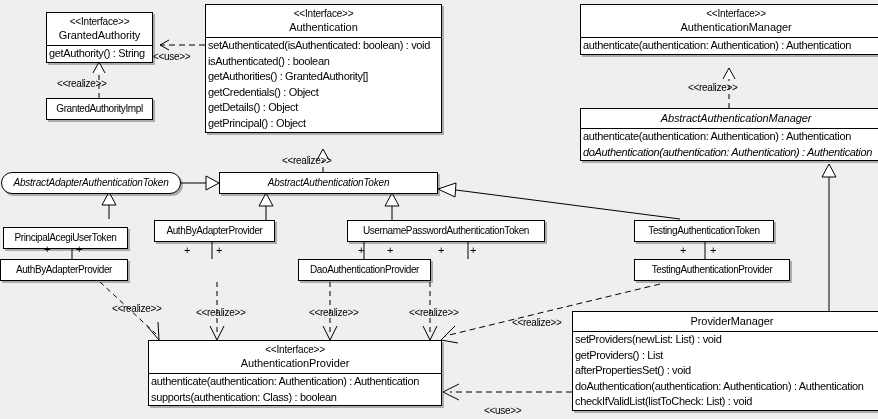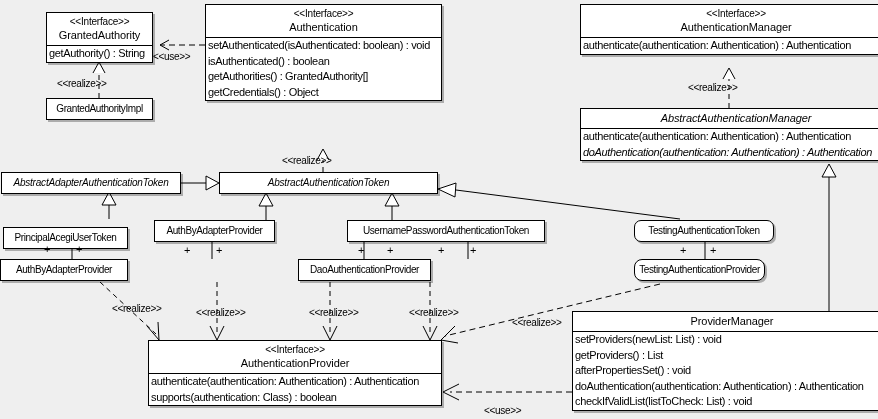--- a/index.html
+++ b/index.html
@@ -235,20 +235,22 @@
   <div class="uml-class" style="left:205px; top:4px; width:237px;">
     <div class="hdr with-compartment">
       <span class="stereo">&lt;&lt;Interface&gt;&gt;</span>
       <span class="cname">Authentication</span>
     </div>
     <div class="ops">
       <div class="op">setAuthenticated(isAuthenticated: boolean) : void</div>
       <div class="op">isAuthenticated() : boolean</div>
       <div class="op">getAuthorities() : GrantedAuthority[]</div>
       <div class="op">getCredentials() : Object</div>
+      <div class="op">getDetails() : Object</div>
+      <div class="op">getPrincipal() : Object</div>
     </div>
   </div>
 
   <div class="uml-class" style="left:580px; top:4px; width:312px;">
     <div class="hdr with-compartment">
       <span class="stereo">&lt;&lt;Interface&gt;&gt;</span>
       <span class="cname">AuthenticationManager</span>
     </div>
     <div class="ops">
       <div class="op">authenticate(authentication: Authentication) : Authentication</div>
@@ -258,55 +260,55 @@
   <div class="uml-class" style="left:580px; top:108px; width:312px;">
     <div class="hdr with-compartment">
       <span class="cname abstract">AbstractAuthenticationManager</span>
     </div>
     <div class="ops">
       <div class="op">authenticate(authentication: Authentication) : Authentication</div>
       <div class="op abstract">doAuthentication(authentication: Authentication) : Authentication</div>
     </div>
   </div>
 
-  <div class="uml-class" style="left:1px; top:172px; width:180px;">
+  <div class="uml-class" style="left:1px; top:172px; width:180px;border-radius:11px;">
     <div class="simple-name abstract">AbstractAdapterAuthenticationToken</div>
   </div>
 
   <div class="uml-class" style="left:219px; top:172px; width:219px;">
     <div class="simple-name abstract">AbstractAuthenticationToken</div>
   </div>
 
   <div class="uml-class" style="left:3px; top:227px; width:125px;">
     <div class="simple-name">PrincipalAcegiUserToken</div>
   </div>
 
   <div class="uml-class" style="left:154px; top:220px; width:121px;">
     <div class="simple-name">AuthByAdapterProvider</div>
   </div>
 
   <div class="uml-class" style="left:347px; top:220px; width:198px;">
     <div class="simple-name">UsernamePasswordAuthenticationToken</div>
   </div>
 
-  <div class="uml-class" style="left:634px; top:220px; width:140px;border-radius:7px;">
+  <div class="uml-class" style="left:634px; top:220px; width:140px;">
     <div class="simple-name">TestingAuthenticationToken</div>
   </div>
 
   <div class="uml-class" style="left:0; top:259px; width:128px;">
     <div class="simple-name">AuthByAdapterProvider</div>
   </div>
 
 
   <div class="uml-class" style="left:298px; top:259px; width:133px;">
     <div class="simple-name">DaoAuthenticationProvider</div>
   </div>
 
 
-  <div class="uml-class" style="left:634px; top:259px; width:131px;border-radius:8px;">
+  <div class="uml-class" style="left:634px; top:259px; width:156px;">
     <div class="simple-name">TestingAuthenticationProvider</div>
   </div>
 
   <div class="uml-class" style="left:148px; top:340px; width:294px;">
     <div class="hdr with-compartment">
       <span class="stereo">&lt;&lt;Interface&gt;&gt;</span>
       <span class="cname">AuthenticationProvider</span>
     </div>
     <div class="ops">
       <div class="op">authenticate(authentication: Authentication) : Authentication</div>

